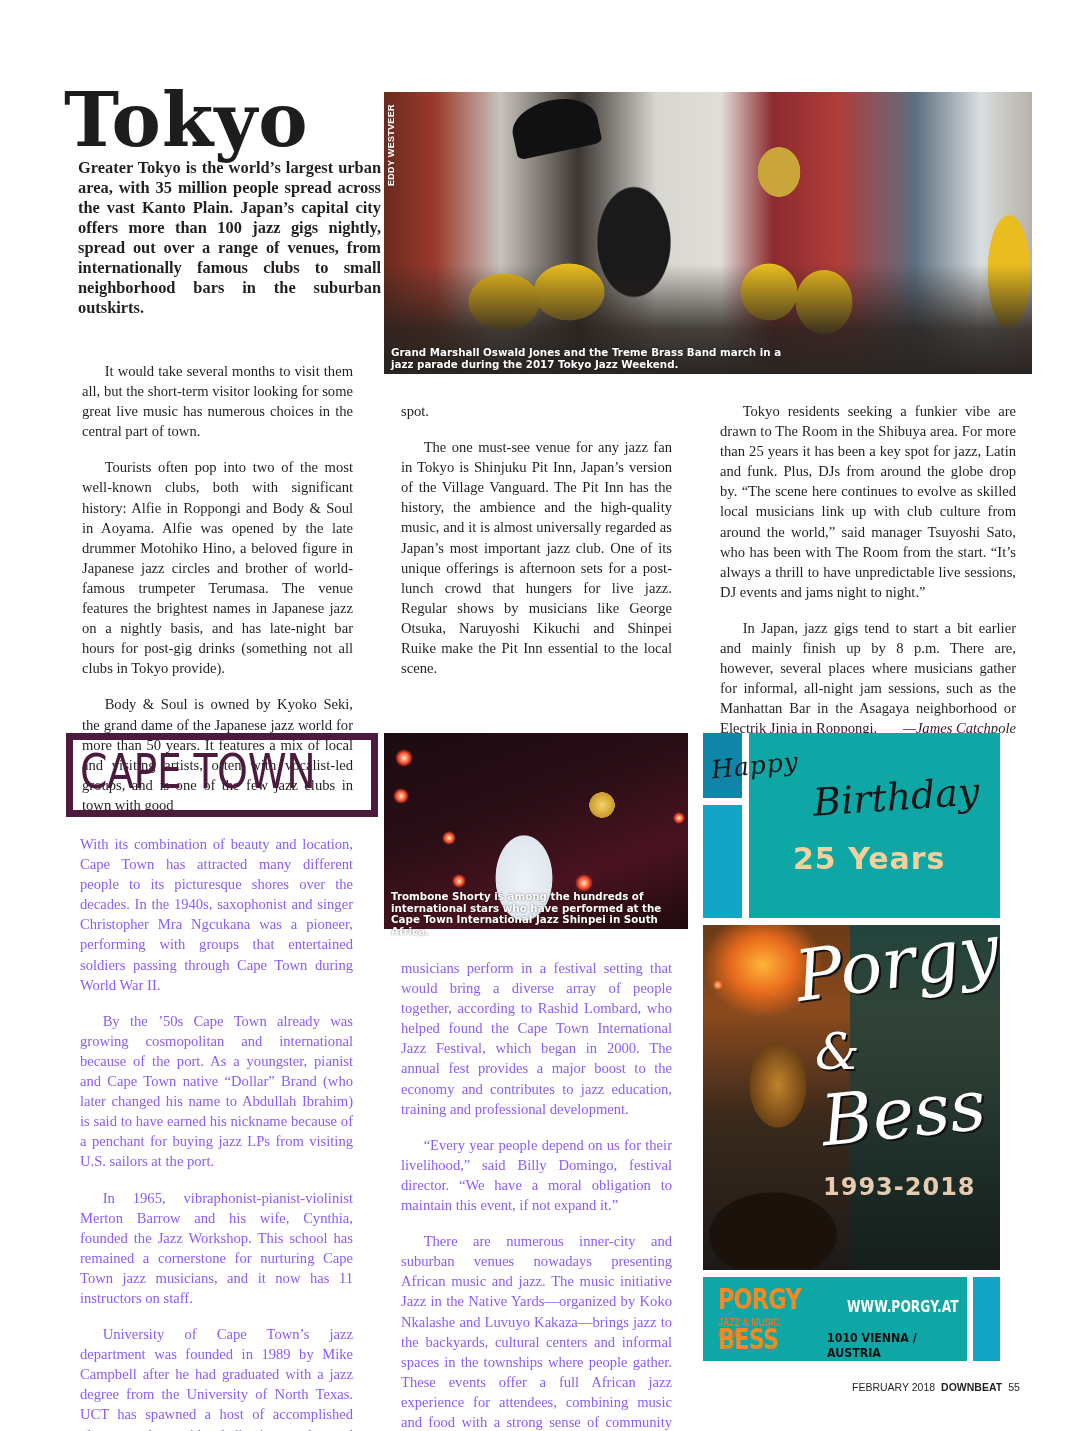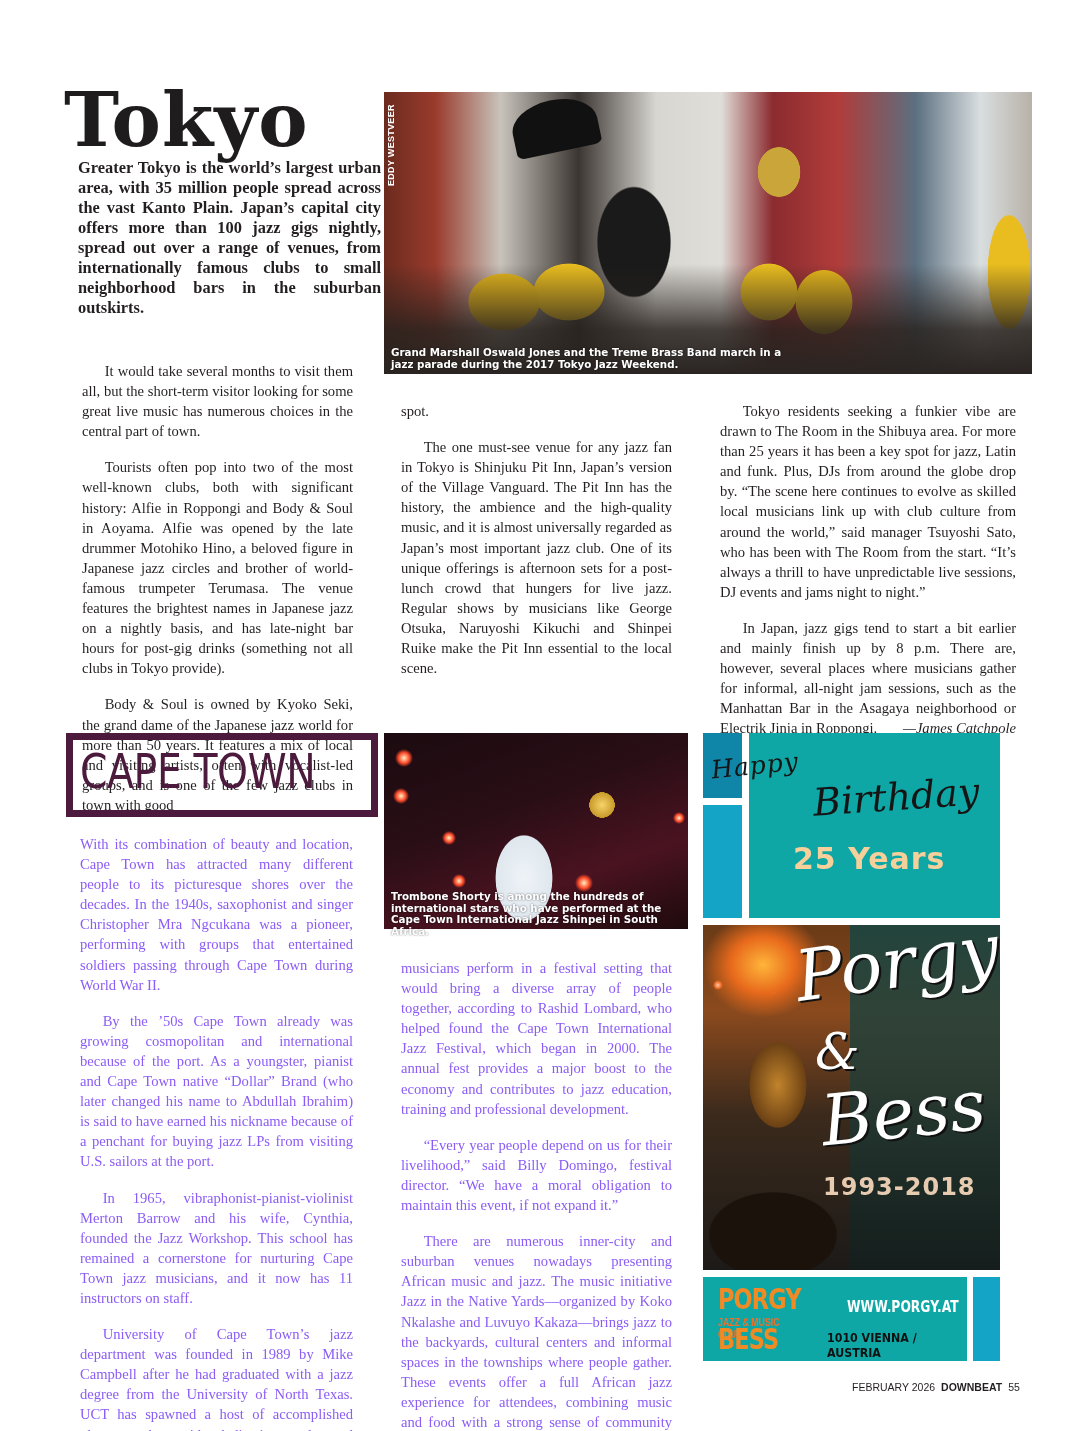--- a/index.html
+++ b/index.html
@@ -164,14 +164,14 @@
   <div id="ad-logo" class="ad-blk">
     <span class="porgy">PORGY</span>
     <span class="club">JAZZ &amp; MUSIC CLUB</span>
     <span class="bess">BESS</span>
   </div>
   <div id="ad-url" class="ad-blk">WWW.PORGY.AT</div>
   <div id="ad-addr" class="ad-blk">1010 VIENNA / AUSTRIA</div>
 </div>
 
 <div id="footer" class="abs">
-  <span>FEBRUARY 2026</span><span class="mag">DOWNBEAT</span><span>55</span>
+  <span>FEBRUARY 2018</span><span class="mag">DOWNBEAT</span><span>55</span>
 </div>
 
 </body></html>

